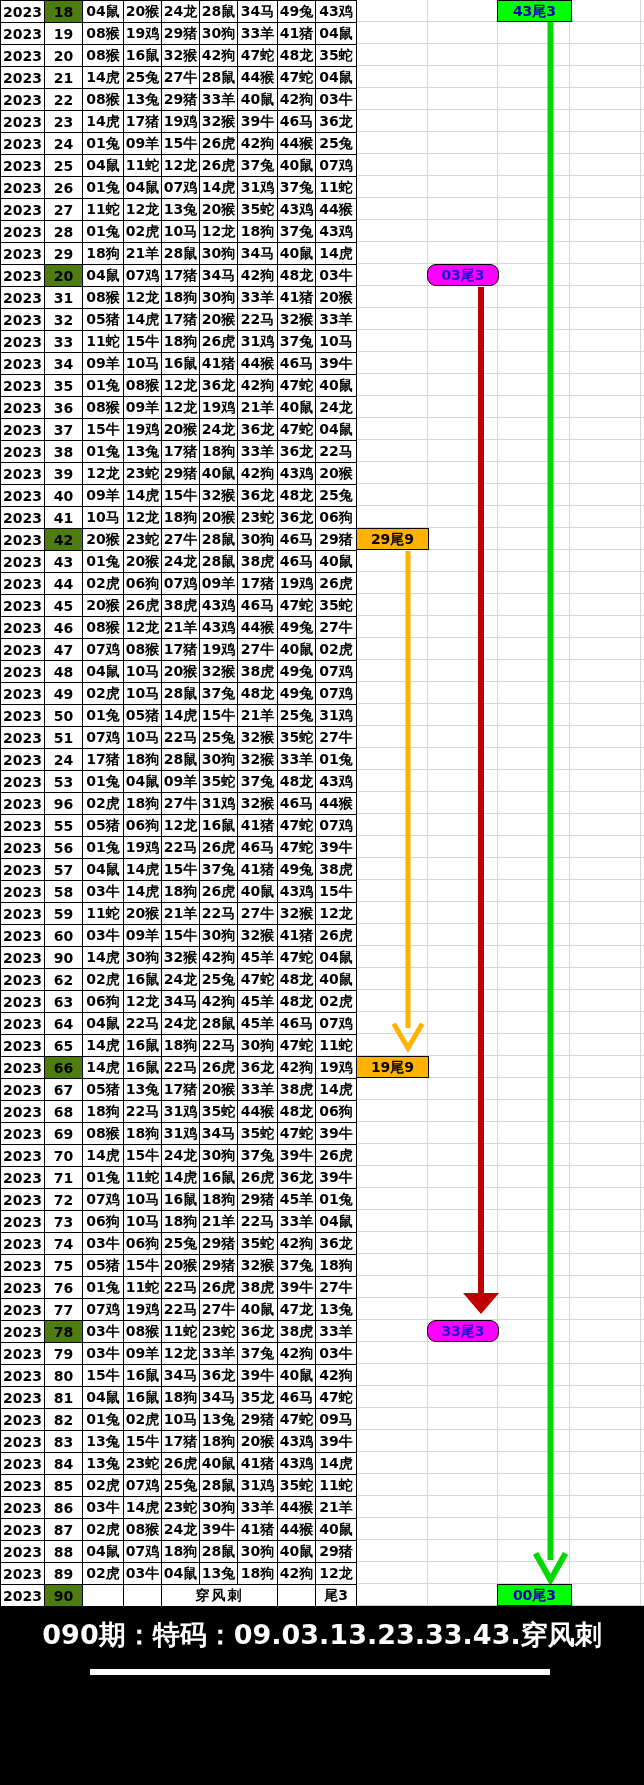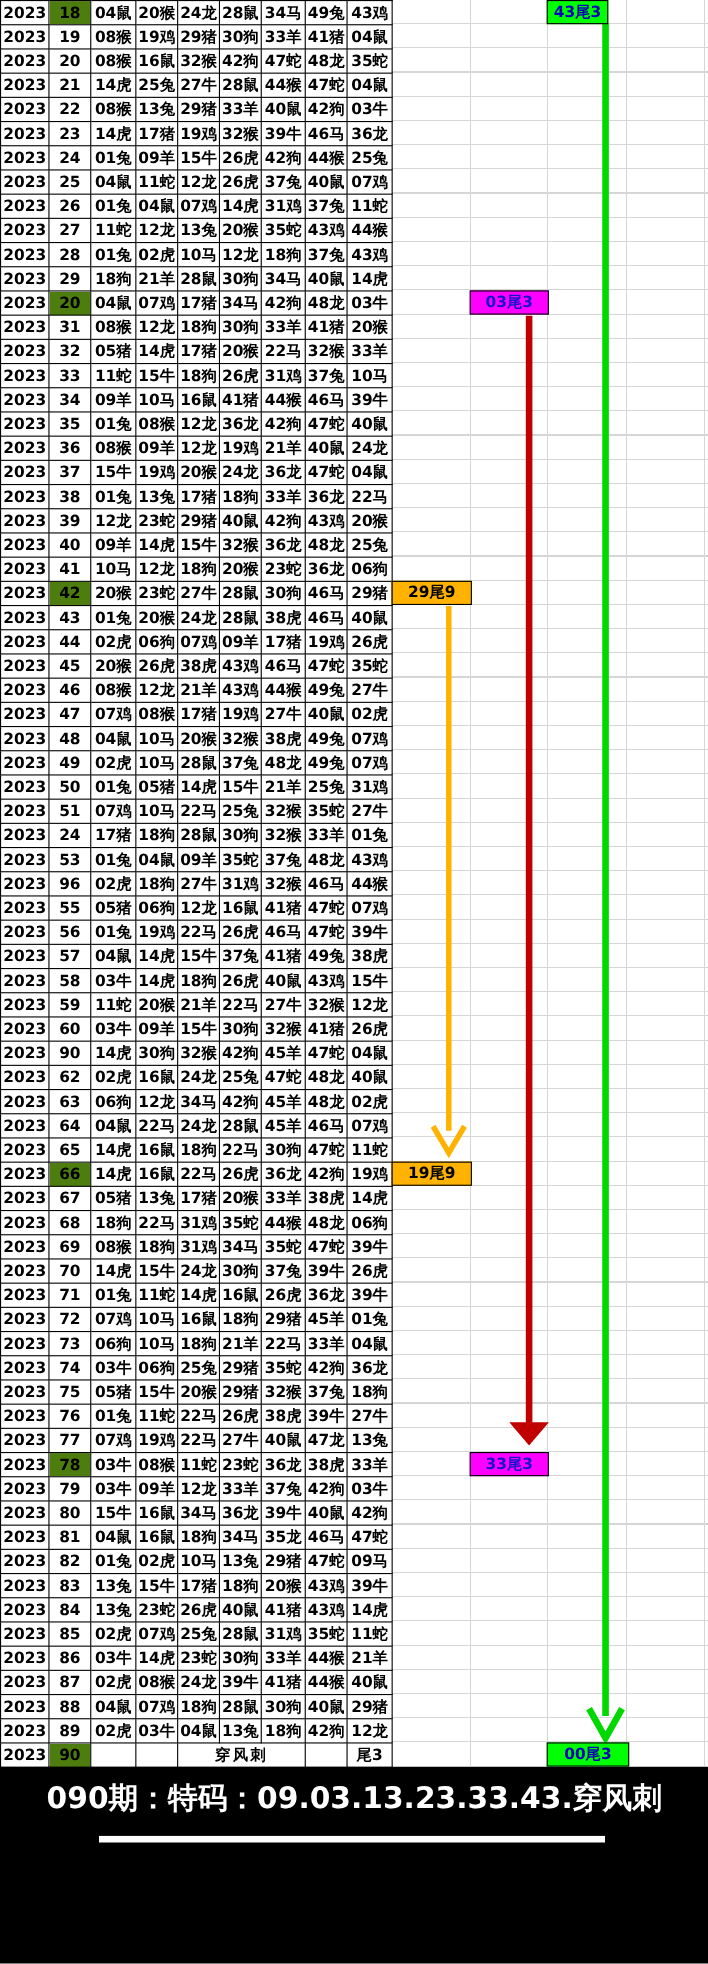--- a/index.html
+++ b/index.html
@@ -22,21 +22,21 @@
   td.period.hl{background:#4d7c0f;font-weight:bold;text-align:center;}
   td.special{color:#2B2BD5;}
   td.sp-green{background:#00FF00;color:#0000BB;}
   td.sp-magenta{background:#FF00FF;color:#1414CC;}
   td.sp-orange{background:#FFB300;color:#000099;}
   td.merge-cell{color:#FF0000;font-size:16px;letter-spacing:2px;}
   .tail-label{position:absolute;height:22px;line-height:20px;text-align:center;
       font-size:14px;font-weight:bold;color:#0000BB;border:1px solid #000;
       box-sizing:border-box;z-index:5;}
   .lab-green{background:#00FF00;}
-  .lab-magenta{background:#FF00FF;color:#1414CC;}
+  .lab-magenta{background:#FF00FF;color:#1414CC;border-radius:9px;}
   .lab-orange{background:#FFB300;color:#000000;}
   svg.arrows{position:absolute;left:0;top:0;z-index:4;pointer-events:none;}
   .footer-title{position:absolute;left:0;top:1617px;width:600px;text-align:center;
       color:#fff;font-size:27px;font-weight:bold;z-index:2;margin-left:22px;}
   .footer-bar{position:absolute;left:90px;top:1669px;width:460px;height:6px;
       background:#fff;z-index:2;}
 </style>
 </head>
 <body>
 
@@ -869,21 +869,21 @@
       <line x1="481" y1="287" x2="481" y2="1296" stroke="#C00000" stroke-width="6"></line>
       <polygon points="481,1314 463,1293 499,1293" fill="#C00000"></polygon>
     </g>
     <g>
       <line x1="408" y1="551" x2="408" y2="1028" stroke="#FFB300" stroke-width="5"></line>
       <polyline points="395,1026 408,1048 421,1026" fill="none" stroke="#FFB300" stroke-width="5" stroke-linecap="square"></polyline>
     </g>
   </svg>
 
   <div id="labels-layer">
-      <div class="tail-label lab-green" style="left: 497px; width: 56px; top: 0px;">43尾3</div>
+      <div class="tail-label lab-green" style="left: 497px; width: 75px; top: 0px;">43尾3</div>
       <div class="tail-label lab-magenta" style="left: 427px; width: 72px; top: 264px;">03尾3</div>
       <div class="tail-label lab-orange" style="left: 356px; width: 73px; top: 528px;">29尾9</div>
       <div class="tail-label lab-orange" style="left: 356px; width: 73px; top: 1056px;">19尾9</div>
       <div class="tail-label lab-magenta" style="left: 427px; width: 72px; top: 1320px;">33尾3</div>
       <div class="tail-label lab-green" style="left: 497px; width: 75px; top: 1584px;">00尾3</div>
     </div>
 </div>
 
 <div class="footer-title">090期：特码：09.03.13.23.33.43.穿风刺</div>
 <div class="footer-bar"></div>

